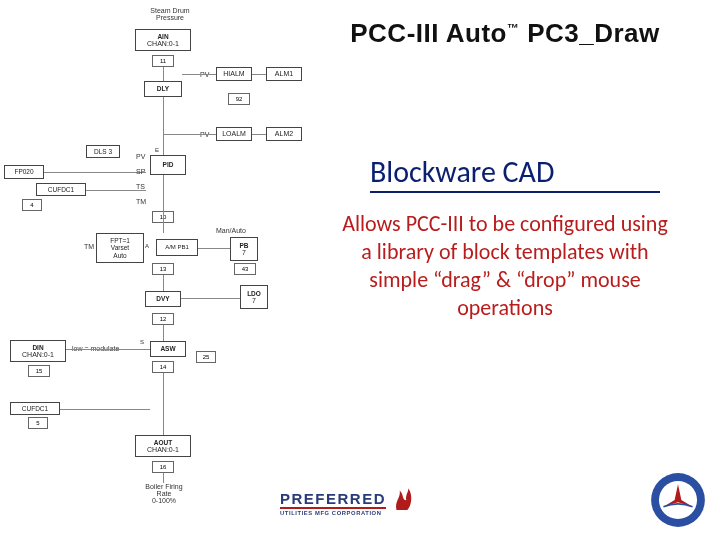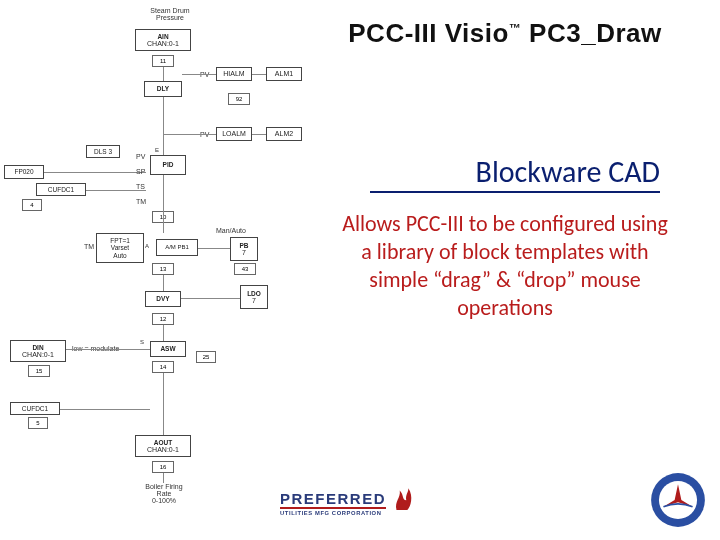--- a/index.html
+++ b/index.html
@@ -35,21 +35,21 @@
 
   
   .subtitle {
     position: absolute;
     top: 155px;
     left: 370px;
     right: 60px;
     font-family: Calibri, Arial, sans-serif;
     font-size: 30px;
     color: #0a1f6f;
-    text-align: right;
+    text-align: left;
     border-bottom: 2px solid #0a1f6f;
     padding-bottom: 3px;
     line-height: 1.1;
   }
 
   
   .body-text {
     position: absolute;
     top: 210px;
     left: 340px;
@@ -149,21 +149,21 @@
     width: 56px;
     height: 56px;
   }
 </style>
 </head>
 <body>
 
 <div class="slide">
 
   <div class="title">
-    <span>PCC-III Visio</span><span class="tm">™</span><span> PC3_Draw</span>
+    <span>PCC-III Auto</span><span class="tm">™</span><span> PC3_Draw</span>
   </div>
 
   <div class="subtitle">Blockware CAD</div>
 
   <div class="body-text">Allows PCC-III to be configured using a library of block templates with simple “drag” &amp; “drop” mouse operations</div>
 
   <div class="diagram">
 
     <div class="lbl" style="top:2px;left:140px;text-align:center;width:60px;">Steam Drum<br>Pressure</div>
 

